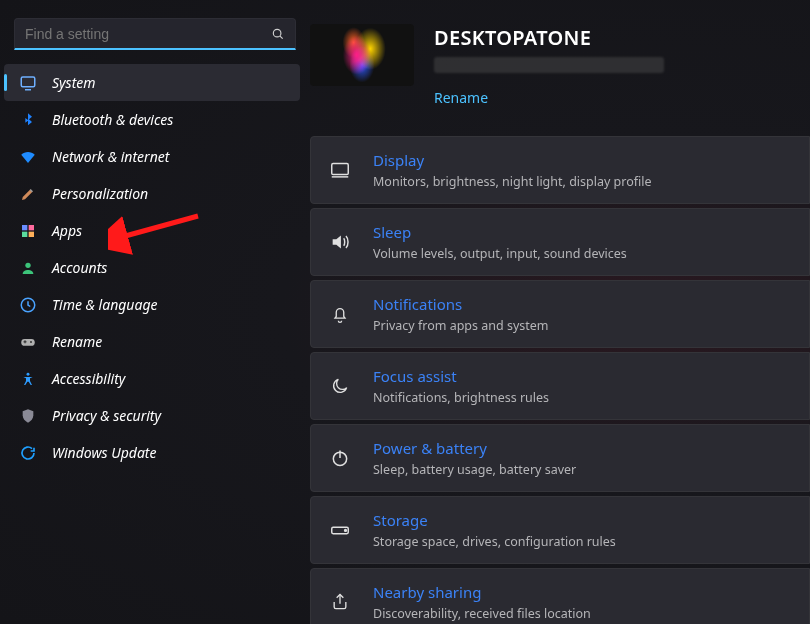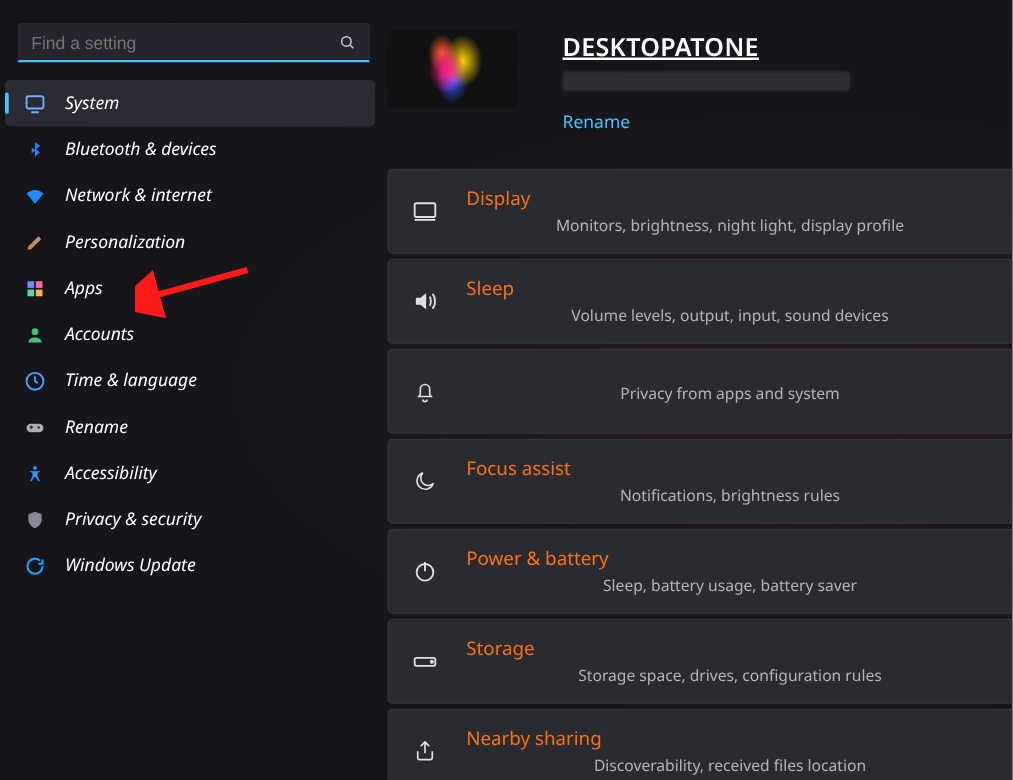--- a/index.html
+++ b/index.html
@@ -75,23 +75,22 @@
   .nav-label { flex: 1; }
 
   
   .main {
     flex: 1;
     padding: 24px 0 0 0;
     min-width: 0;
   }
   .header {
     display: flex;
-    gap: 36px;
+    gap: 20px;
     padding: 0 0 0 0;
-    text-decoration: underline;
   }
   .wallpaper {
     width: 104px;
     height: 62px;
     border-radius: 4px;
     background: #111;
     position: relative;
     overflow: hidden;
   }
   .wallpaper .bloom {
@@ -133,22 +132,22 @@
     border-top-right-radius: 0;
     border-bottom-right-radius: 0;
     display: flex;
     align-items: center;
     gap: 22px;
     padding: 0 14px 0 18px;
     cursor: pointer;
   }
   .card .card-icon { width: 22px; height:22px; color:#e0e0e0; display:flex; align-items:center; justify-content:center; }
   .card .titles { flex: 1; }
-  .card .title { font-size: 15px; color: #f97316; }
-  .card .sub { font-size: 12.5px; color: #b5b5b8; margin-top: 3px; text-align: center; }
+  .card .title { font-size: 15px; color: #3b82f6; }
+  .card .sub { font-size: 12.5px; color: #b5b5b8; margin-top: 3px; }
 
   
   .arrow {
     position: absolute;
     left: 108px;
     top: 208px;
     pointer-events: none;
   }
 
   
@@ -326,20 +325,21 @@
     </div>
 
     <div class="card">
       <span class="card-icon">
         <svg width="20" height="20" viewBox="0 0 24 24" fill="none" stroke="currentColor" stroke-width="1.6">
             <path d="M6 17h12l-1.5-2V10a4.5 4.5 0 10-9 0v5L6 17z"></path>
             <path d="M10 20a2 2 0 004 0"></path>
           </svg>
       </span>
       <div class="titles">
+        <div class="title">Notifications</div>
         <div class="sub">Privacy from apps and system</div>
       </div>
     </div>
 
     <div class="card">
       <span class="card-icon">
         <svg width="20" height="20" viewBox="0 0 24 24" fill="none" stroke="currentColor" stroke-width="1.6">
             <path d="M20 14A8 8 0 1110 4a6.5 6.5 0 0010 10z"></path>
           </svg>
       </span>

